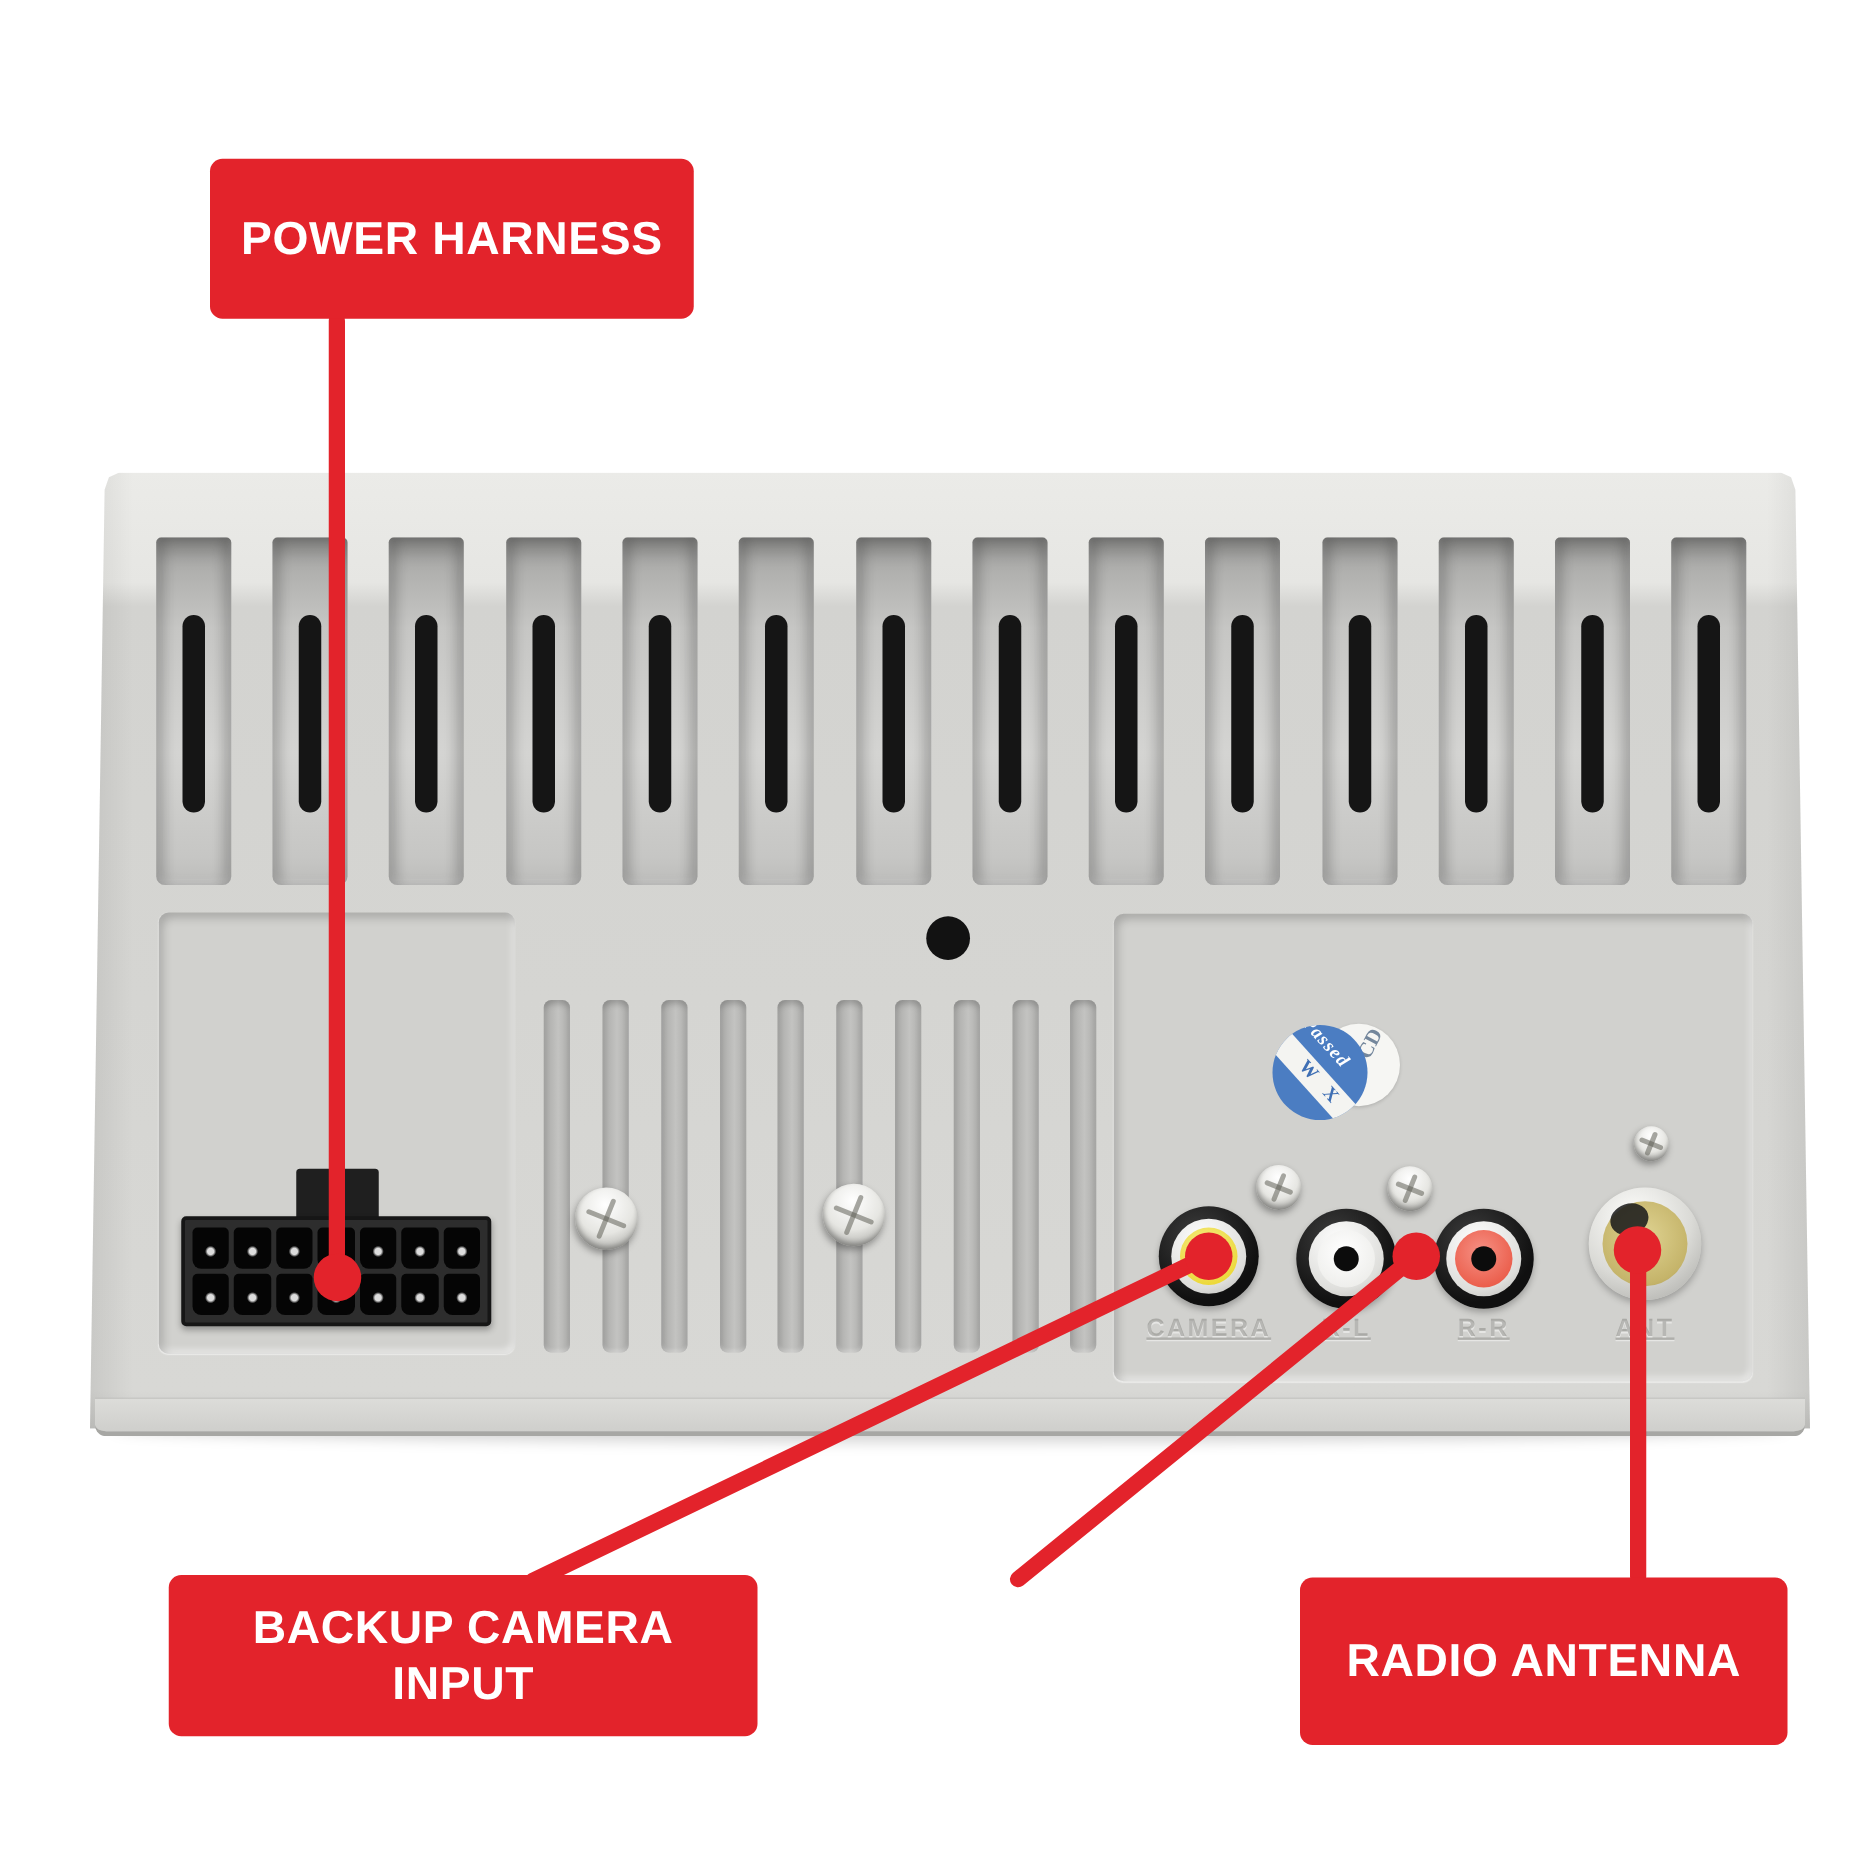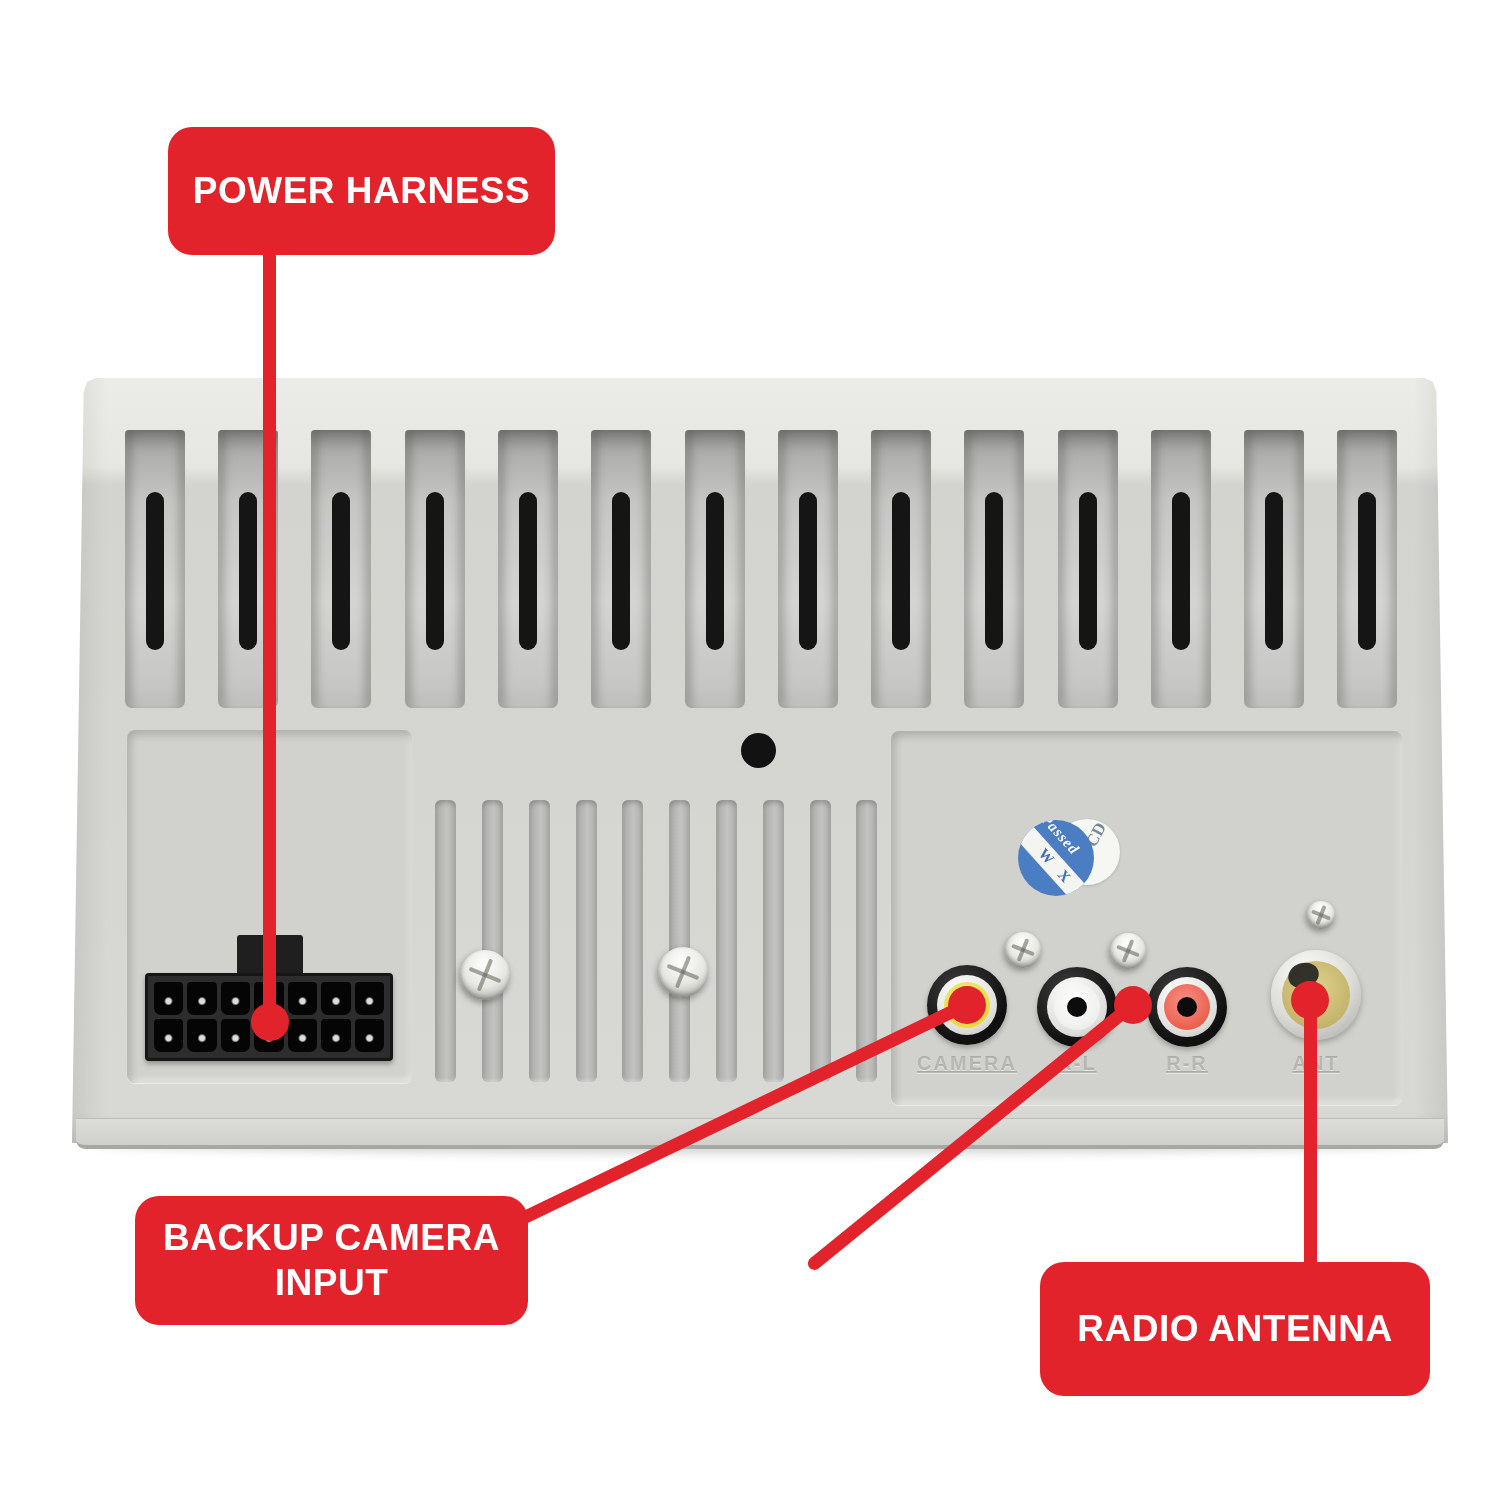--- a/index.html
+++ b/index.html
@@ -90,21 +90,21 @@
   .ant-gold{position:absolute;inset:11px;border-radius:50%;
     background:radial-gradient(circle at 48% 42%,#e0d493,#c5b46a 70%,#a3954f);}
   .ant-hole{position:absolute;left:17px;top:13px;width:31px;height:25px;border-radius:50%;
     background:#1d1d1d;transform:rotate(-18deg);opacity:.88;}
 
   
   .port-label{position:absolute;top:1052px;width:160px;text-align:center;font-weight:bold;font-size:20px;
     letter-spacing:2px;color:rgba(108,108,102,.38);text-shadow:0 1px 0 rgba(255,255,255,.45);text-decoration:underline;}
 
   
-  .callout-box{position:absolute;background:#e3232b;border-radius:24px;display:flex;align-items:center;
+  .callout-box{position:absolute;background:#e3232b;border-radius:10px;display:flex;align-items:center;
     justify-content:center;text-align:center;color:#ffffff;font-weight:bold;font-size:37px;
     line-height:1.2;letter-spacing:.5px;padding:16px 18px;box-sizing:border-box;}
   .red-line{position:absolute;background:#e3232b;border-radius:7px;}
   .red-dot{position:absolute;width:38px;height:38px;border-radius:50%;background:#e3232b;}
   .rot{transform-origin:0 50%;height:13px;}
 </style>
 </head>
 <body>
 
 <div id="stage">
@@ -245,21 +245,21 @@
   <span class="port-label" style="left:1236px">ANT</span>
 
   <div class="abs bottom-lip"></div>
 
   <div class="red-line" style="left:263px;top:250px;width:13px;height:772px"></div>
   <div class="red-dot" style="left:251px;top:1003px"></div>
   <div class="callout-box" style="left:168px;top:127px;width:387px;height:128px">POWER HARNESS</div>
 
   <div class="red-line rot" style="left:967px;top:998px;width:607px;transform:rotate(154.3deg)"></div>
   <div class="red-dot" style="left:948px;top:986px"></div>
-  <div class="callout-box" style="left:135px;top:1196px;width:393px;height:129px">BACKUP CAMERA INPUT</div>
+  <div class="callout-box" style="left:135px;top:1260px;width:471px;height:129px">BACKUP CAMERA INPUT</div>
 
   <div class="red-line rot" style="left:1133px;top:998px;width:417px;transform:rotate(140.9deg)"></div>
   <div class="red-dot" style="left:1114px;top:986px"></div>
 
   <div class="red-line" style="left:1304px;top:1000px;width:13px;height:268px"></div>
   <div class="red-dot" style="left:1291px;top:981px"></div>
   <div class="callout-box" style="left:1040px;top:1262px;width:390px;height:134px">RADIO ANTENNA</div>
 
 </div>
 

